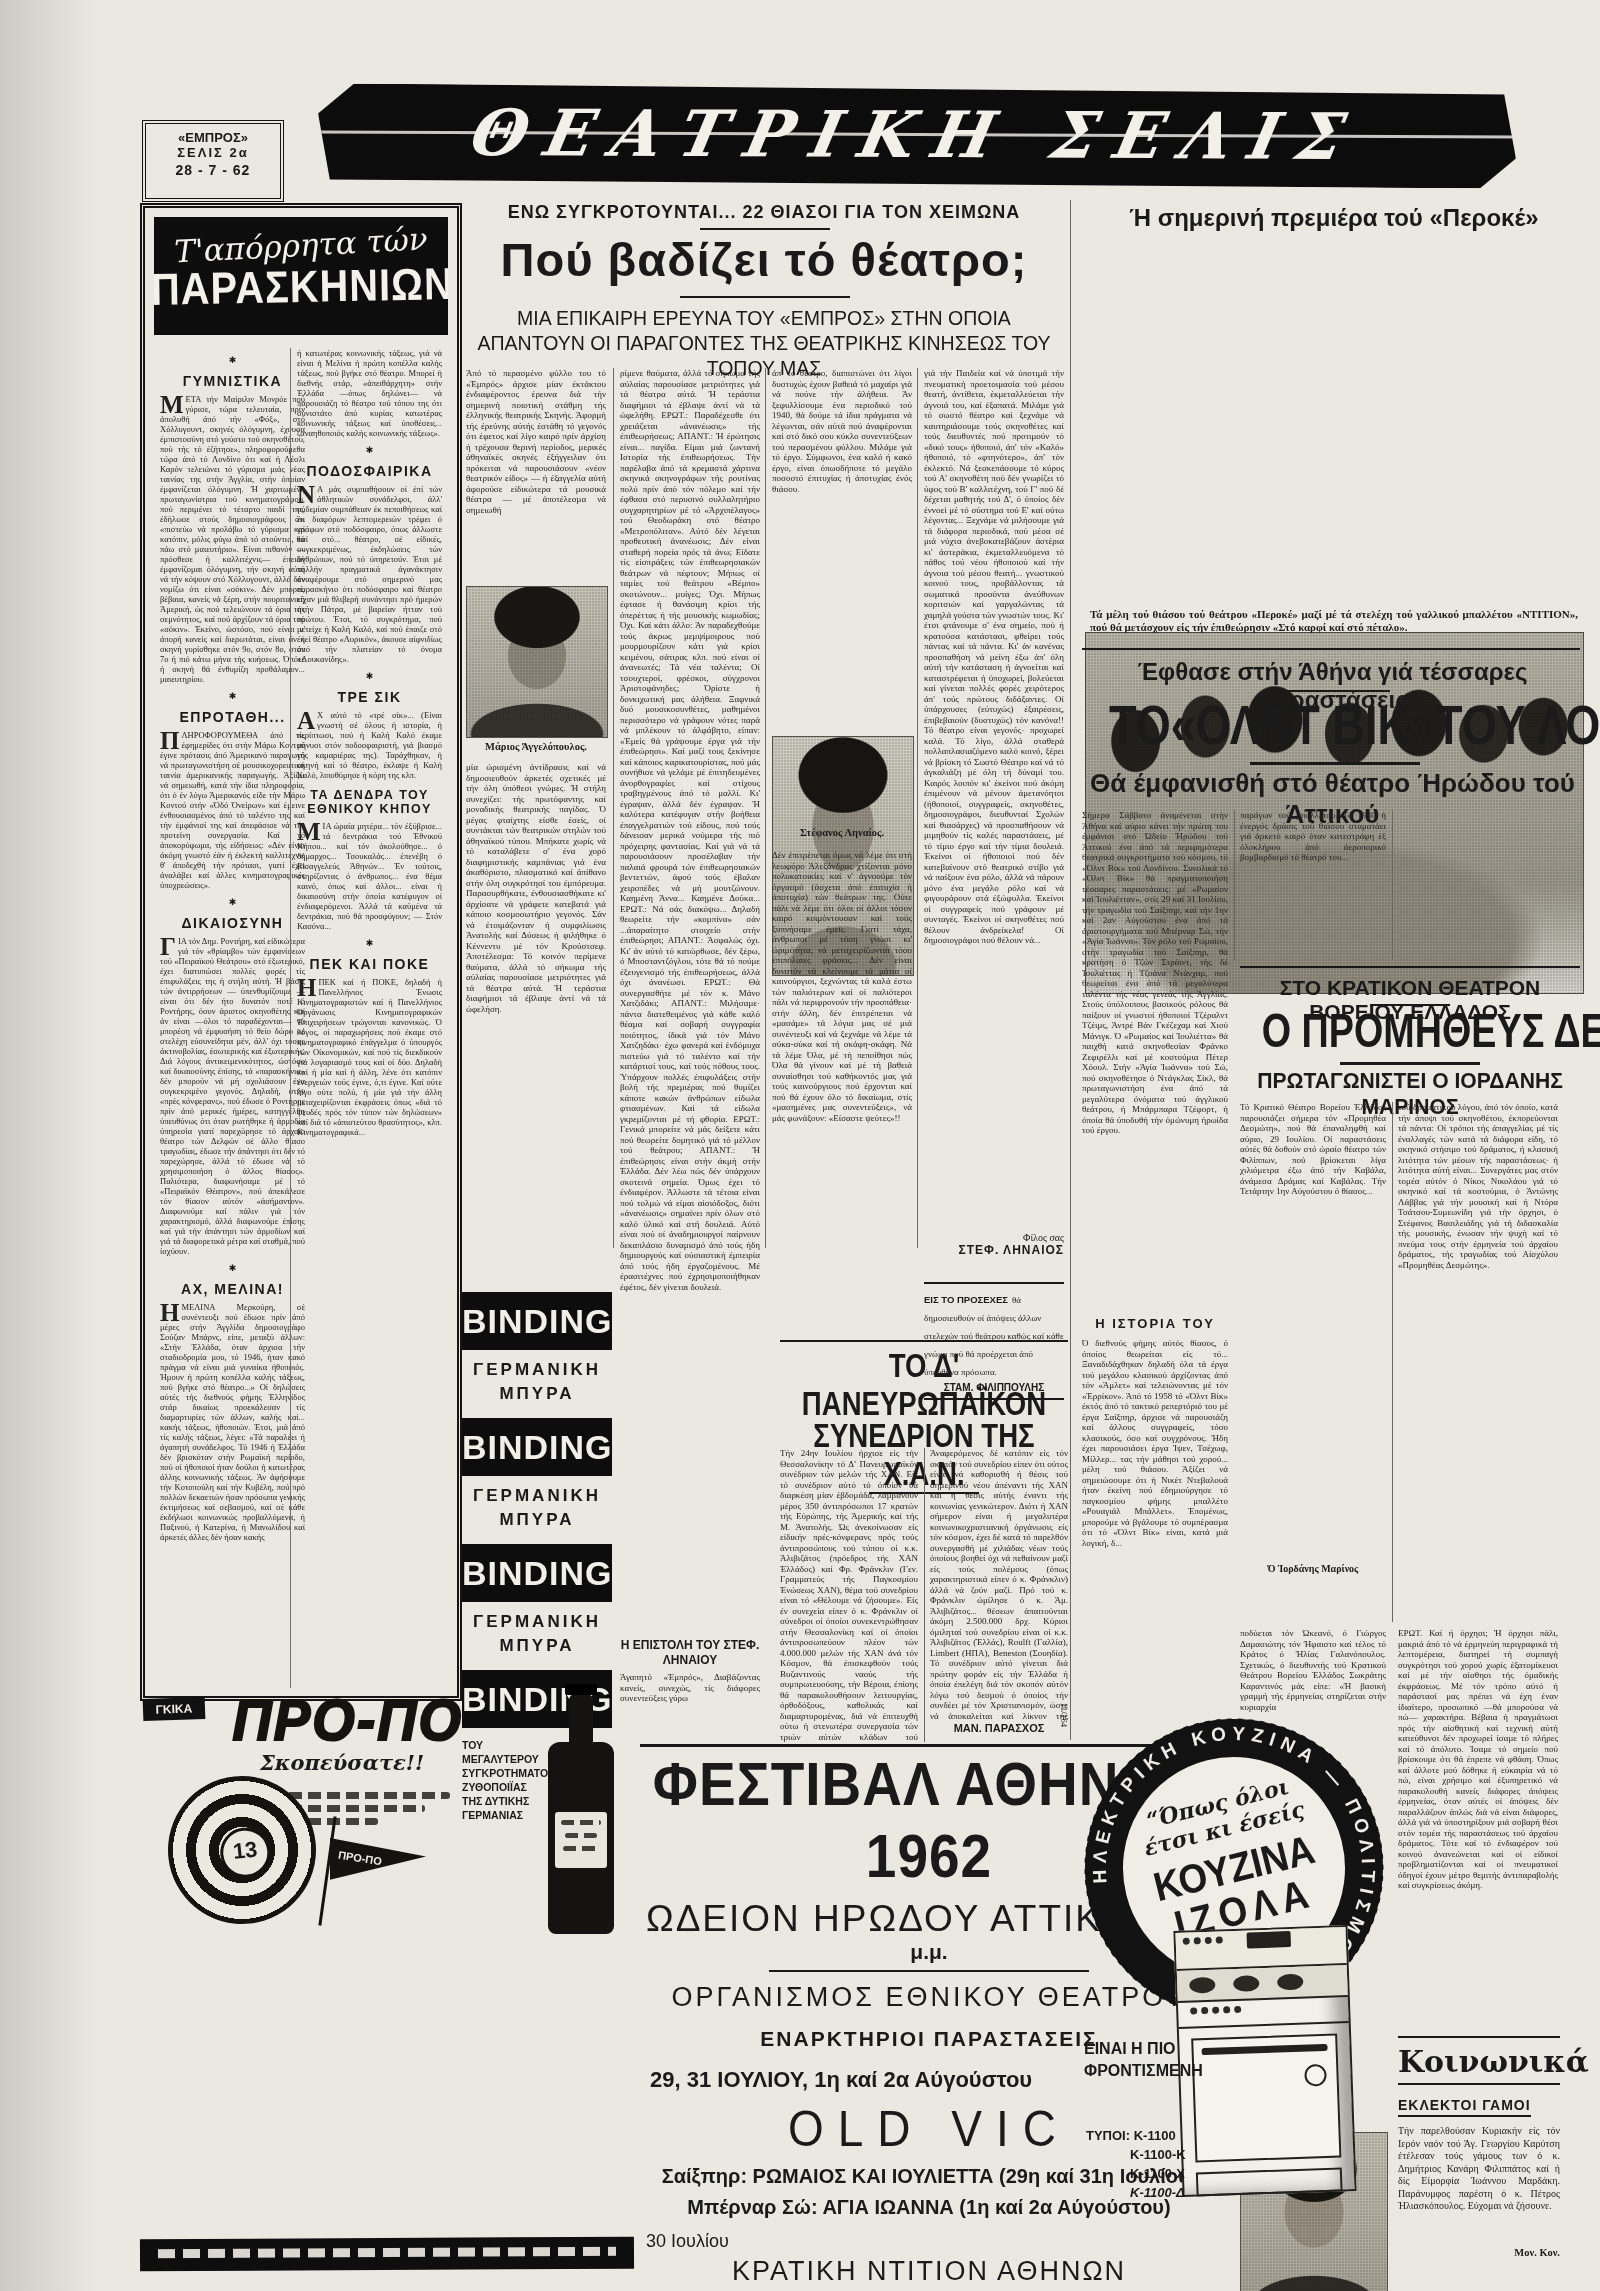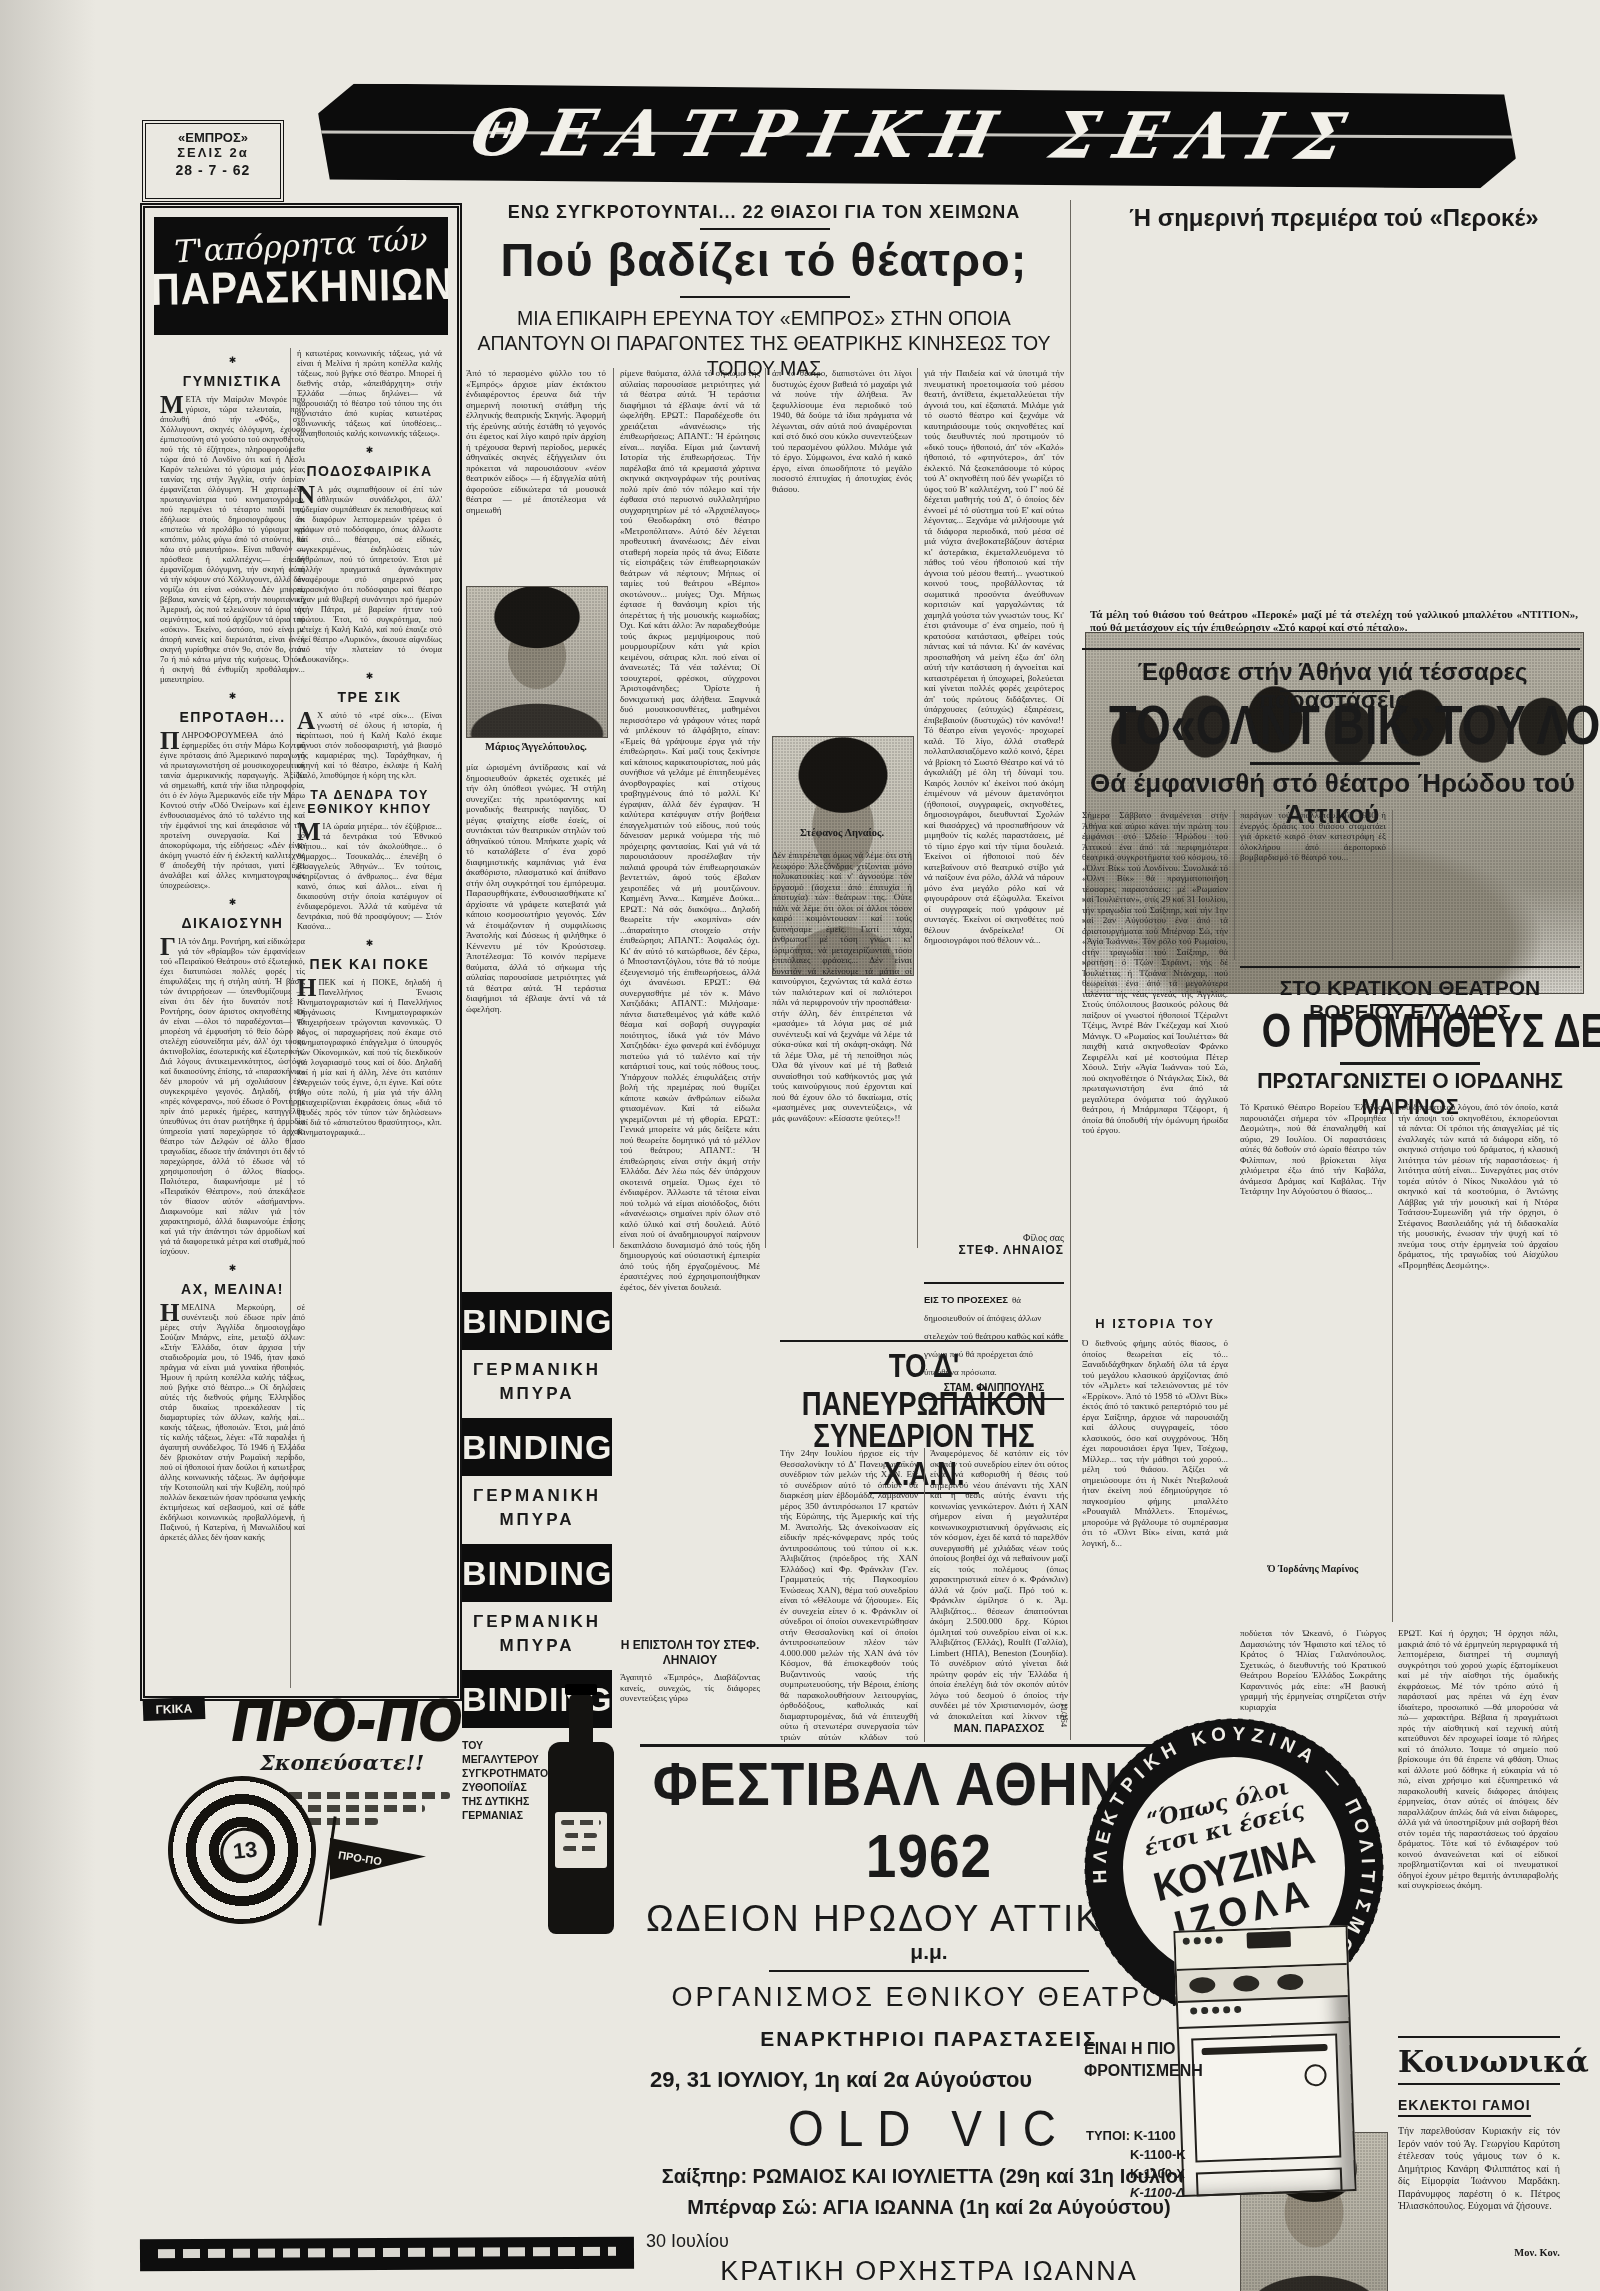--- a/index.html
+++ b/index.html
@@ -218,21 +218,21 @@
       <span class="sans" style="font-size:21px;font-weight:bold;margin-left:10px;">8.30 μ.μ.</span>
     </div>
     <div class="rule-c" style="width:320px;height:2px;margin-top:6px;"></div>
     <div class="sans" style="font-size:27px;letter-spacing:3px;margin-top:10px;">ΟΡΓΑΝΙΣΜΟΣ ΕΘΝΙΚΟΥ ΘΕΑΤΡΟΥ</div>
     <div class="sans" style="font-size:21px;font-weight:bold;letter-spacing:2px;margin-top:14px;">ΕΝΑΡΚΤΗΡΙΟΙ ΠΑΡΑΣΤΑΣΕΙΣ</div>
     <div class="sans" style="font-size:22px;font-weight:bold;margin-top:16px;text-align:left;padding-left:10px;">29, 31 ΙΟΥΛΙΟΥ, 1η καί 2α Αύγούστου</div>
     <div class="sans" style="font-size:46px;letter-spacing:14px;margin-top:8px;transform:scale(1,1.1);">OLD VIC</div>
     <div class="sans" style="font-size:20px;font-weight:bold;margin-top:10px;">Σαίξπηρ: ΡΩΜΑΙΟΣ ΚΑΙ ΙΟΥΛΙΕΤΤΑ (29η καί 31η Ιουλίου)</div>
     <div class="sans" style="font-size:20px;font-weight:bold;margin-top:8px;text-align:center;">Μπέρναρ Σώ: ΑΓΙΑ ΙΩΑΝΝΑ (1η καί 2α Αύγούστου)</div>
     <div class="sans" style="font-size:18px;text-align:left;padding-left:6px;margin-top:12px;">30 Ιουλίου</div>
-    <div class="sans" style="font-size:27px;letter-spacing:2px;margin-top:4px;">ΚΡΑΤΙΚΗ ΟΡΧΗΣΤΡΑ ΙΩΑΝΝΑ</div>
+    <div class="sans" style="font-size:27px;letter-spacing:2px;margin-top:4px;">ΚΡΑΤΙΚΗ ΝΤΙΤΙΟΝ ΑΘΗΝΩΝ</div>
 
   </div>
 
   <div class="abs center sans" style="left:1088px;top:204px;width:492px;font-size:24px;font-weight:bold;">Ή σημερινή πρεμιέρα τού «Περοκέ»</div>
   <div class="abs halftone" style="left:1085px;top:240px;width:497px;height:360px;border:1px solid #4d4a43;
               background:radial-gradient(ellipse 8% 14% at 10% 30%, #23201c 60%, transparent 63%),
                          radial-gradient(ellipse 8% 14% at 24% 26%, #2a2722 60%, transparent 63%),
                          radial-gradient(ellipse 9% 15% at 38% 24%, #1d1b17 60%, transparent 63%),
                          radial-gradient(ellipse 8% 14% at 53% 28%, #262420 60%, transparent 63%),
                          radial-gradient(ellipse 9% 15% at 67% 25%, #1f1d19 60%, transparent 63%),

